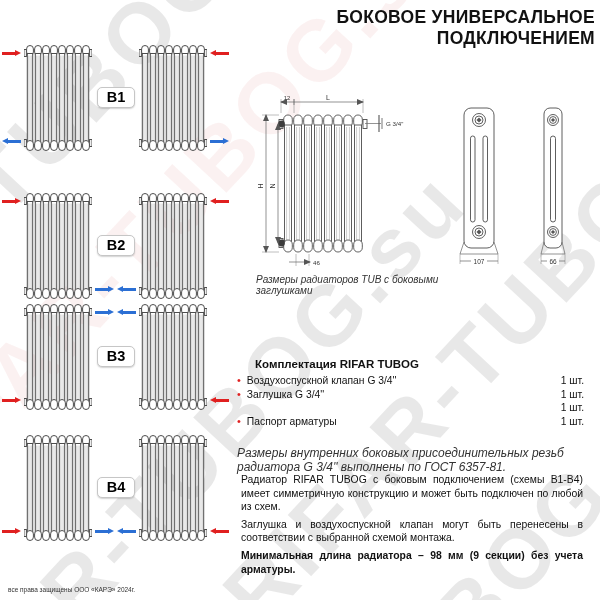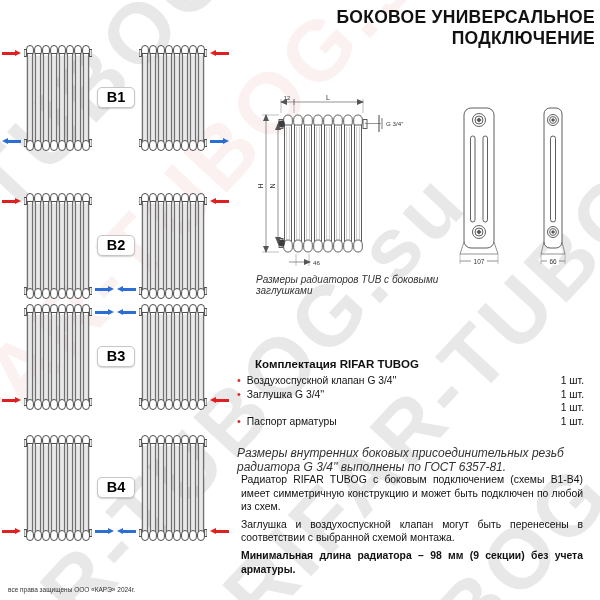--- a/index.html
+++ b/index.html
@@ -100,21 +100,21 @@
 <div class="page">
 
   <div class="wm wm1">RIFAR-TUBOG.su</div>
   <div class="wm wm2">RIFAR-TUBOG.su</div>
   <div class="wm wm3">RIFAR-TUBOG.su</div>
   <div class="wm wm4">RIFAR-TUBOG.su</div>
   <div class="wm red wm5">RIFAR-TUBOG.su</div>
 
   <div class="title">
     <div>БОКОВОЕ УНИВЕРСАЛЬНОЕ</div>
-    <div>ПОДКЛЮЧЕНИЕ</div>
+    <div>ПОДКЛЮЧЕНИЕМ</div>
   </div>
 
   <div class="scheme sch1">
     <div class="rad l">
       <svg width="68" height="106" viewBox="0 0 68 106">
           <use href="#rad8"></use>
         </svg></div>
     <div class="rad r">
       <svg width="68" height="106" viewBox="0 0 68 106">
           <use href="#rad8"></use>

